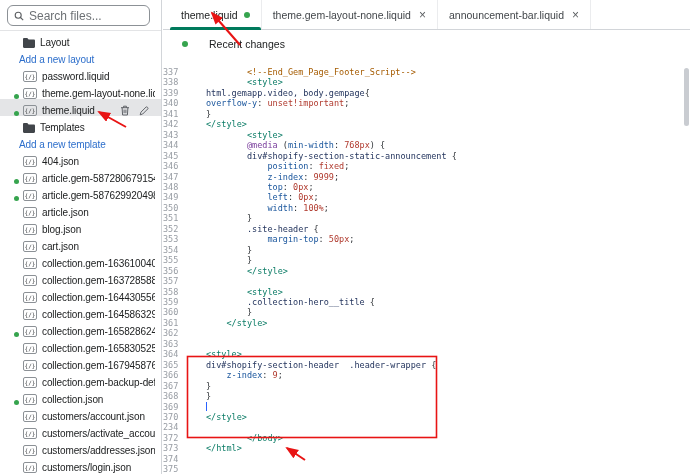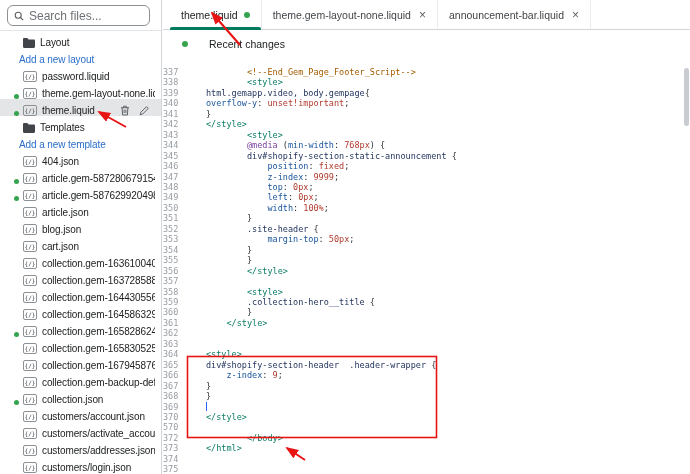--- a/index.html
+++ b/index.html
@@ -332,21 +332,21 @@
           <div class="ln">361</div>
           <div class="ln">362</div>
           <div class="ln">363</div>
           <div class="ln">364</div>
           <div class="ln">365</div>
           <div class="ln">366</div>
           <div class="ln">367</div>
           <div class="ln">368</div>
           <div class="ln">369</div>
           <div class="ln">370</div>
-          <div class="ln">570</div>
+          <div class="ln">234</div>
           <div class="ln">372</div>
           <div class="ln">373</div>
           <div class="ln">374</div>
           <div class="ln">375</div>
         </div>
       <div class="codearea" id="codearea">
           <div class="code-line"><span class="tk-w">        </span><span class="tk-c">&lt;!--End_Gem_Page_Footer_Script--&gt;</span></div>
           <div class="code-line"><span class="tk-w">        </span><span class="tk-t">&lt;style&gt;</span></div>
           <div class="code-line"><span class="tk-s">html.gemapp.video, body.gempage</span><span class="tk-w">{</span></div>
           <div class="code-line"><span class="tk-p">overflow-y</span><span class="tk-w">: </span><span class="tk-v">unset!important</span><span class="tk-w">;</span></div>

